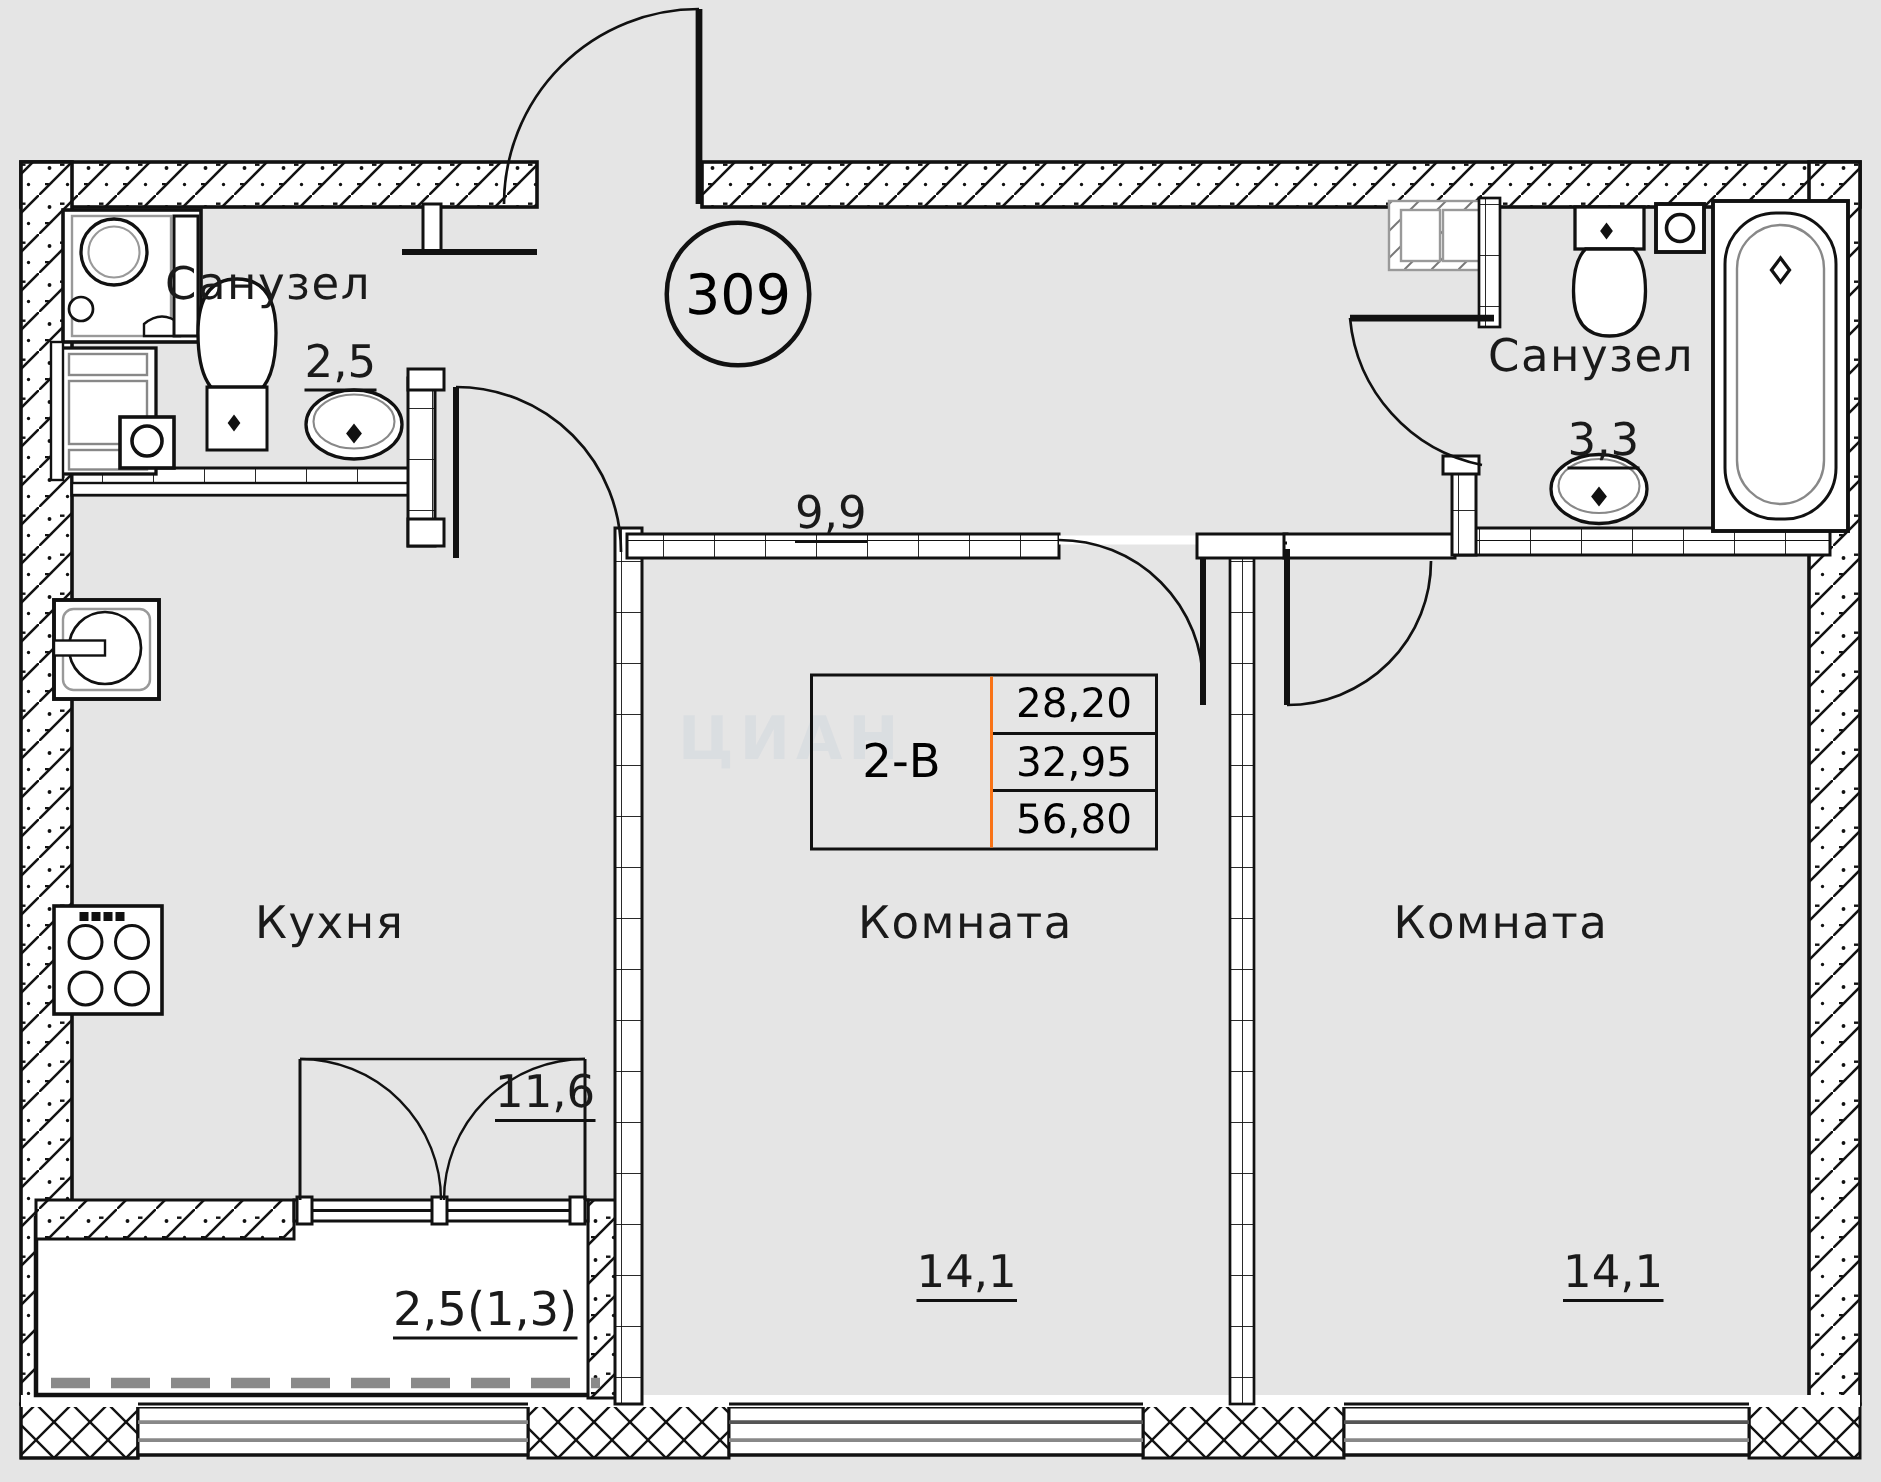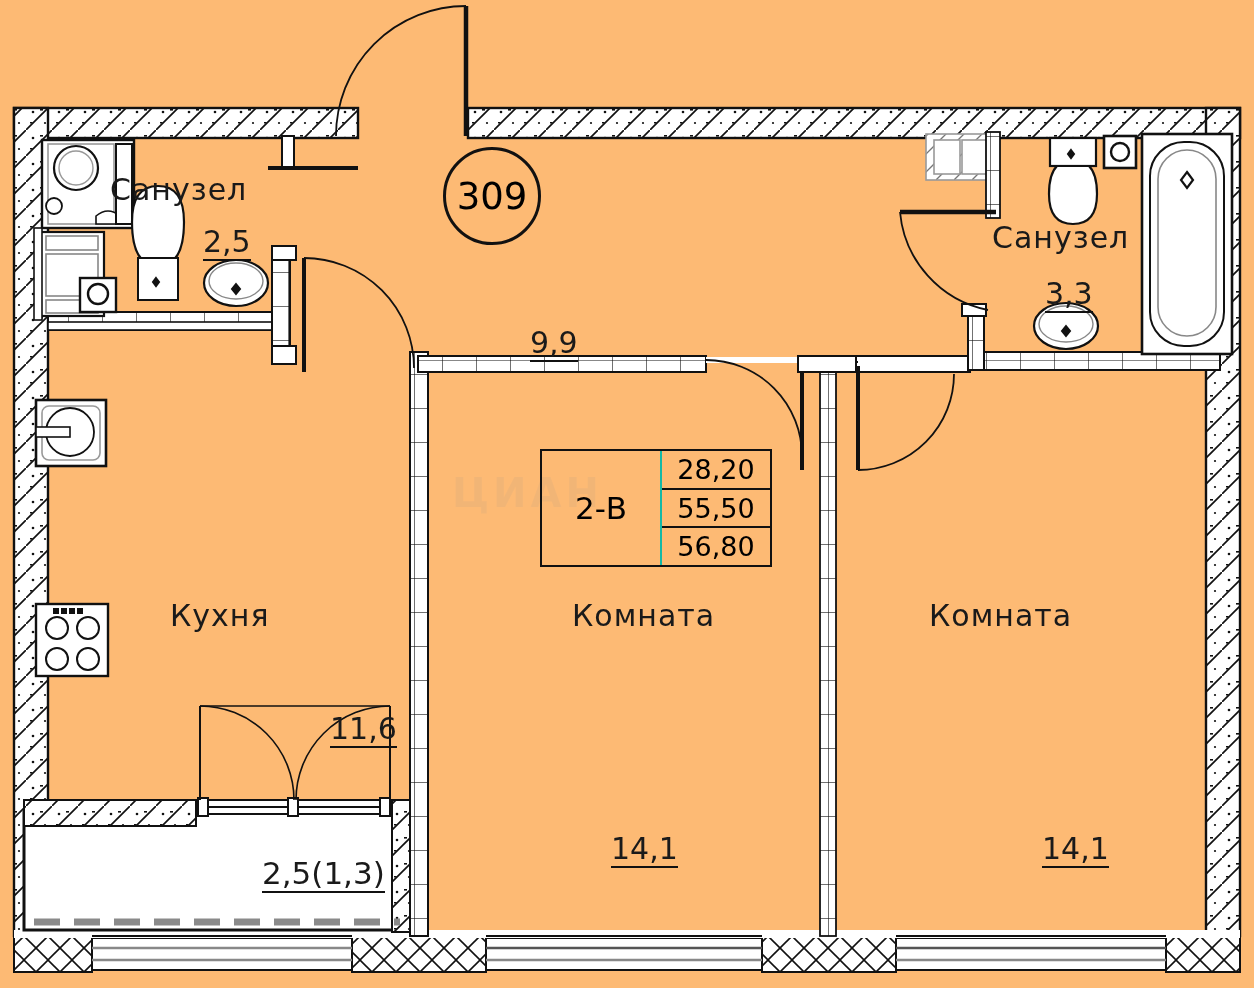--- a/index.html
+++ b/index.html
@@ -1,24 +1,24 @@
 <!DOCTYPE html>
 <html><head>
 <meta charset="utf-8">
 <style>
   html,body{margin:0;padding:0;background:#ffffff;}
   body{font-family:"DejaVu Sans", sans-serif;}
-  #stage{position:relative;width:1254px;height:988px;background:#fdba74;overflow:hidden;}
+  #stage{position:relative;width:1254px;height:988px;background:#e5e5e5;overflow:hidden;}
   svg#plan{position:absolute;left:0;top:0;width:1254px;height:988px;}
   .lbl{position:absolute;color:#1a1a1a;white-space:nowrap;font-family:"DejaVu Sans",sans-serif;}
   .room-name{font-size:30px;letter-spacing:1px;}
   .area{font-size:30px;letter-spacing:0px;border-bottom:2.5px solid #111;padding-bottom:0;}
   .tbl{position:absolute;border:2px solid #111;display:flex;background:transparent;}
   .tbl .left{width:118px;display:flex;align-items:center;justify-content:center;font-size:31px;border-radius:15px;}
-  .tbl .right{width:108px;display:flex;flex-direction:column;border-left:2px solid #14b8a6;}
+  .tbl .right{width:108px;display:flex;flex-direction:column;border-left:2px solid #f97316;}
   .tbl .right div{flex:1;display:flex;align-items:center;justify-content:center;font-size:27px;border-bottom:2px solid #111;}
   .tbl .right div:last-child{border-bottom:none;}
   .aptnum{position:absolute;width:92px;height:92px;border:3px solid #111;border-radius:50%;
           display:flex;align-items:center;justify-content:center;font-size:37px;}
   .wm{position:absolute;opacity:.055;font-size:40px;font-weight:bold;color:#3a6ea5;letter-spacing:4px;}
 </style>
 </head>
 <body>
 
 <div id="stage">
@@ -309,18 +309,18 @@
   <div class="wm" style="left:452px;top:470px;">ЦИАН</div>
 
   <div class="aptnum" style="left:443px;top:147px;">
     <span>309</span>
   </div>
 
   <div class="tbl" style="left:540px;top:449px;height:114px;">
     <div class="left">2-В</div>
     <div class="right">
       <div>28,20</div>
-      <div>55,50</div>
+      <div>32,95</div>
       <div>56,80</div>
     </div>
   </div>
 
 </div>
 
 </body></html>

